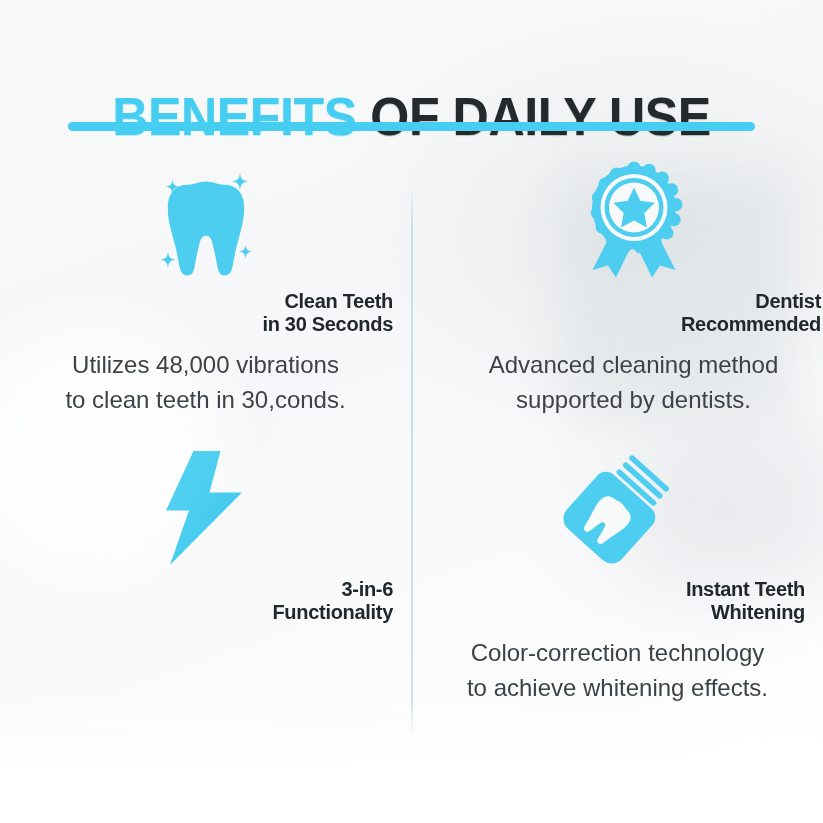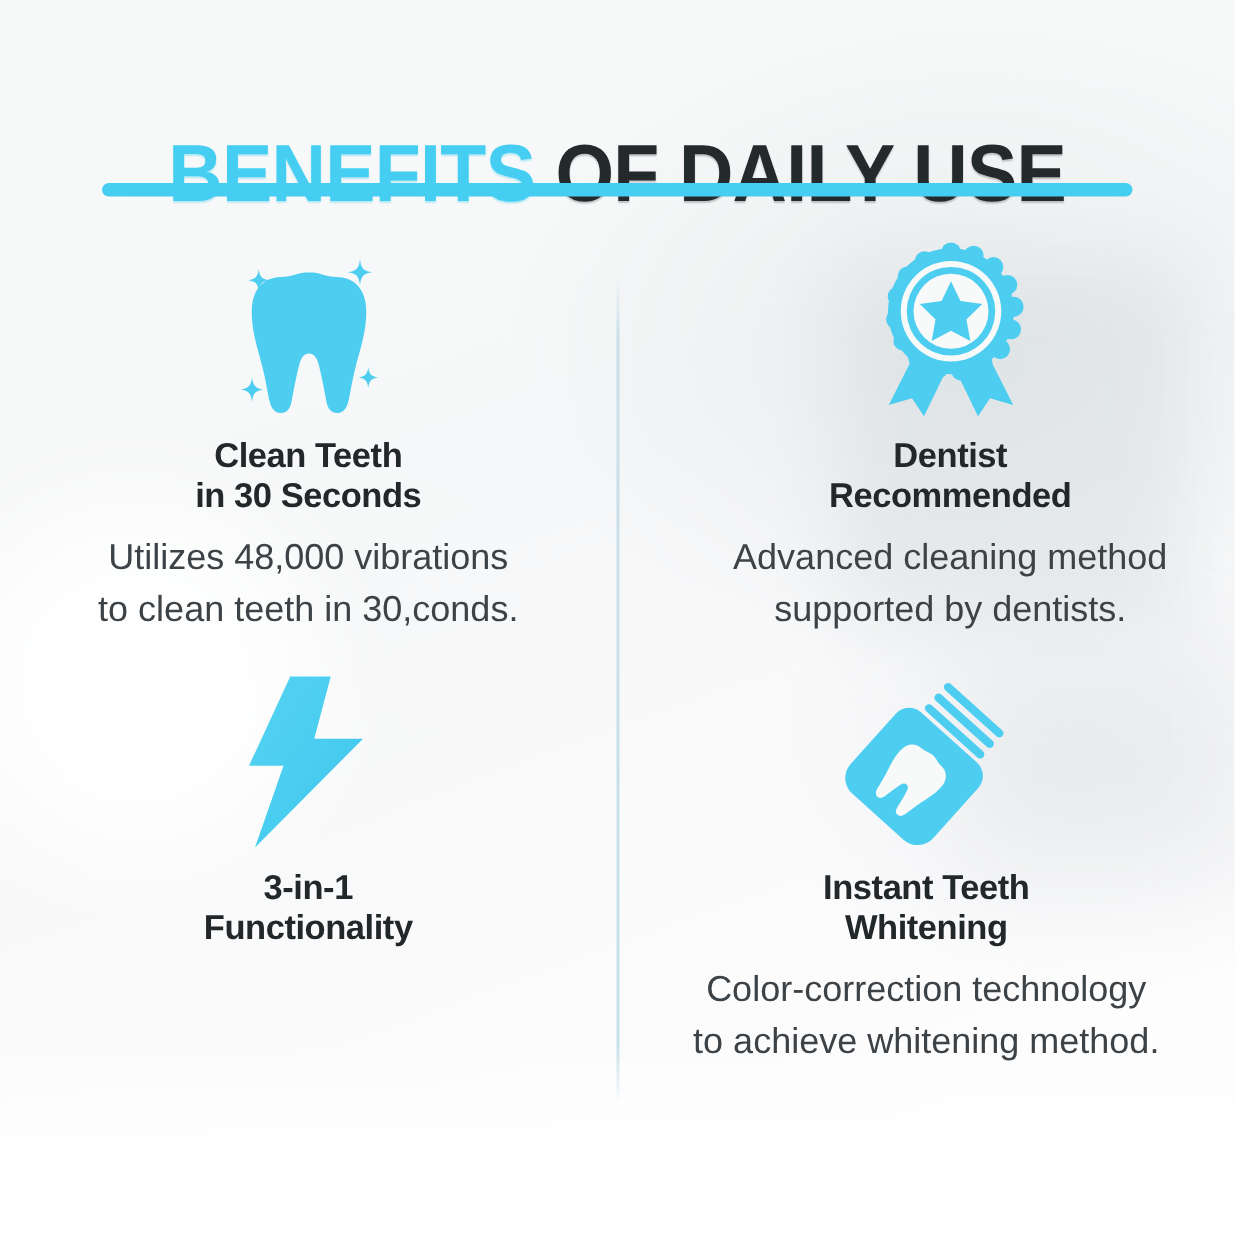--- a/index.html
+++ b/index.html
@@ -141,28 +141,29 @@
   .icon-wrap {
     height: 120px;
     display: flex;
     align-items: center;
     justify-content: center;
   }
   .icon-wrap svg { display: block; }
 
   .cell-title {
     font-family: "Liberation Sans", sans-serif;
-    font-size: 23px;
+    font-size: 20px;
     font-weight: 700;
     color: #22272a;
     line-height: 1.17;
     letter-spacing: -0.3px;
     margin: 10px 0 0 0;
     padding: 0 18px;
     white-space: pre-line;
+    text-align: right;
   }
   .cell-desc {
     font-family: "Liberation Sans", sans-serif;
     font-size: 24px;
     font-weight: 400;
     color: #3d4246;
     line-height: 1.45;
     margin: 11px 0 0 0;
     padding: 0 16px;
     white-space: pre-line;
@@ -252,21 +253,21 @@
         <svg width="92" height="122" viewBox="0 0 92 122" aria-hidden="true">
           <defs>
             <linearGradient id="boltGrad" x1="0" y1="0" x2="1" y2="1">
               <stop offset="0%" stop-color="#56d3f2"></stop>
               <stop offset="100%" stop-color="#3dc7ee"></stop>
             </linearGradient>
           </defs>
           <path d="M60.5 4 H33.5 L6 63.5 H29 L10 118 L82 45.5 H49.5 Z" fill="url(#boltGrad)"></path>
         </svg>
       </div>
-      <div class="cell-title">3-in-1
+      <div class="cell-title">3-in-6
 Functionality</div>
     </div>
 
     <div class="cell cell-br">
       <div class="icon-wrap">
         <svg width="118" height="122" viewBox="0 0 118 122" aria-hidden="true">
           <g transform="rotate(42 59 61)">
 
             <g fill="none" stroke="#4dcef0" stroke-width="5.5" stroke-linecap="round">
               <line x1="36" y1="14.5" x2="82" y2="14.5"></line>
@@ -276,17 +277,17 @@
 
             <path d="M34 39 H84 a12 12 0 0 1 12 12 V96 a14 14 0 0 1 -14 14 H36 a14 14 0 0 1 -14 -14 V51 a12 12 0 0 1 12 -12 z" fill="#4dcef0"></path>
 
             <path d="M59 55c-3.6 0-5.4 1.6-8.9 1.6-5.1 0-9.5 3.4-9.5 11 0 7 2 12.1 3.6 18.6 1 4.1 1.6 8 2.1 10.3 0.6 2.5 1.9 3.8 3.6 3.8 1.9 0 3-1.3 3.5-3.9 0.6-3.2 1.6-8.5 2.4-11.7 0.6-2.4 1.6-3.5 3.1-3.5s2.5 1.1 3.1 3.5c0.9 3.2 1.9 8.5 2.4 11.7 0.5 2.6 1.6 3.9 3.5 3.9 1.7 0 3-1.3 3.6-3.8 0.5-2.3 1.1-6.2 2.1-10.3 1.6-6.5 3.6-11.6 3.6-18.6 0-7.6-4.4-11-9.5-11-3.5 0-5.3-1.6-8.9-1.6z" fill="#f8f9f9"></path>
           </g>
         </svg>
       </div>
       <div class="cell-title">Instant Teeth
 Whitening</div>
       <div class="cell-desc">Color-correction technology
-to achieve whitening method.</div>
+to achieve whitening effects.</div>
     </div>
 
   </div>
 </div>
 
 </body></html>

